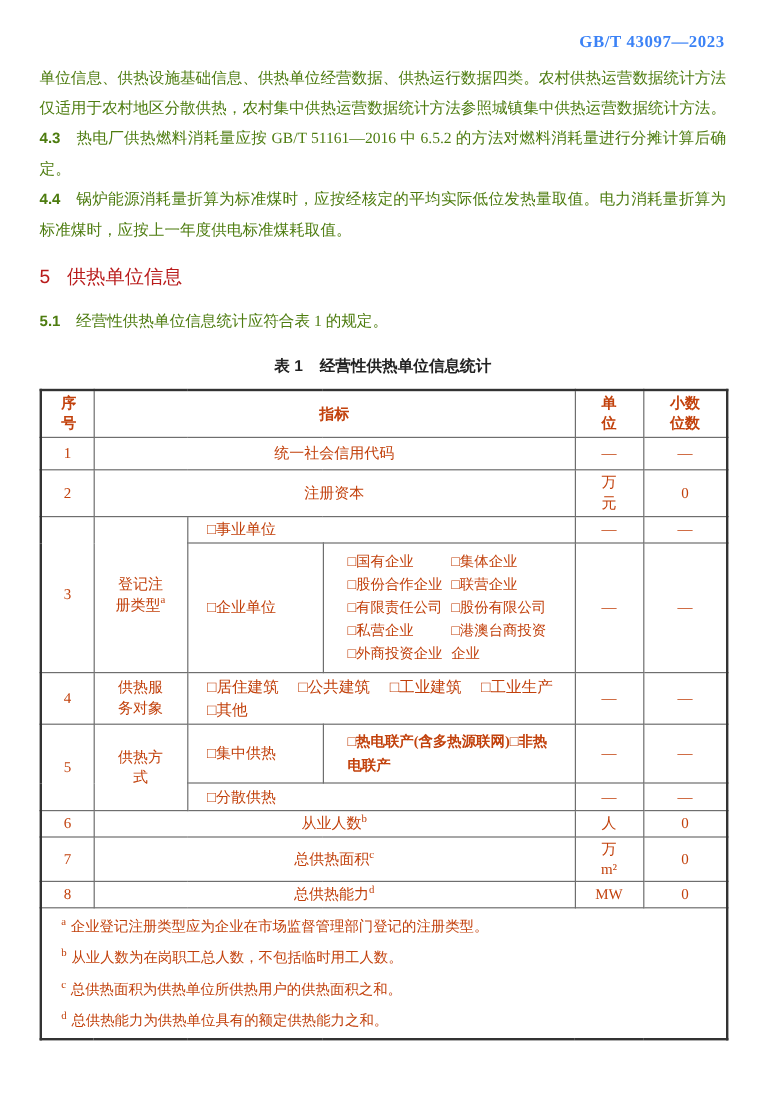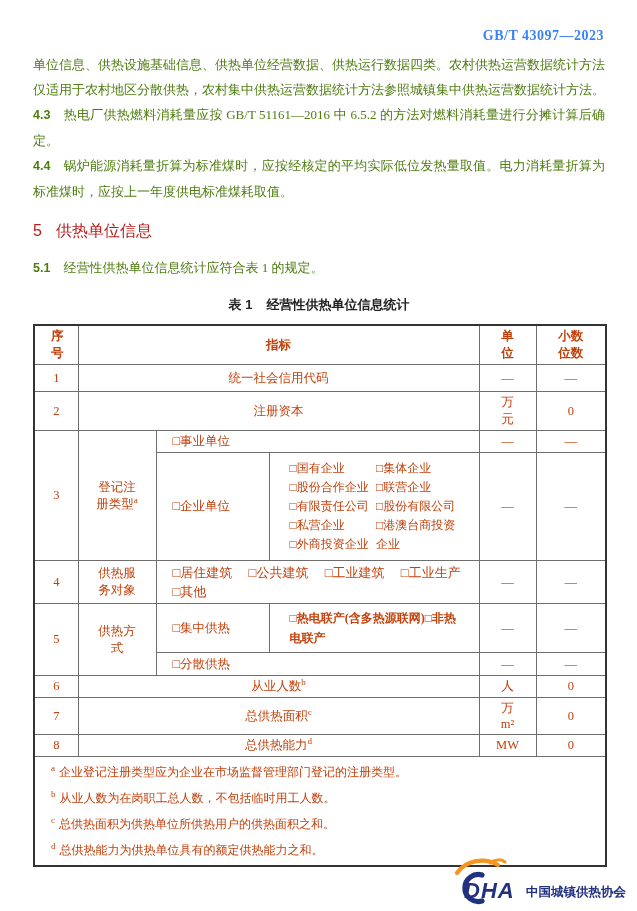--- a/index.html
+++ b/index.html
@@ -203,23 +203,14 @@
             <div class="fnline"><sup>b</sup><span>从业人数为在岗职工总人数，不包括临时用工人数。</span></div>
             <div class="fnline"><sup>c</sup><span>总供热面积为供热单位所供热用户的供热面积之和。</span></div>
             <div class="fnline"><sup>d</sup><span>总供热能力为供热单位具有的额定供热能力之和。</span></div>
           </td>
         </tr>
       </tbody>
     </table>
 
   </div>
 
-  <div class="logo">
-    <svg width="184" height="52" viewBox="0 0 184 52" xmlns="http://www.w3.org/2000/svg">
-      <path d="M13 17 C 22 4, 41 1, 54 9" fill="none" stroke="#f7941d" stroke-width="4.2" stroke-linecap="round"></path>
-      <path d="M46 7 C 51 3, 57 3, 61 6" fill="none" stroke="#f7941d" stroke-width="3" stroke-linecap="round"></path>
-      <path d="M38 19 A 13.5 13.5 0 1 0 38 45" fill="none" stroke="#21307f" stroke-width="5.2" stroke-linecap="round"></path>
-      <text x="20" y="42" font-family="Liberation Sans, DejaVu Sans, sans-serif" font-size="22" font-style="italic" font-weight="bold" letter-spacing="1" fill="#21307f">DHA</text>
-      <text x="82" y="40" font-family="Liberation Sans, DejaVu Sans, sans-serif" font-size="12.5" font-weight="bold" fill="#21307f">中国城镇供热协会</text>
-    </svg>
-  </div>
 
 </div>
 
 </body></html>

